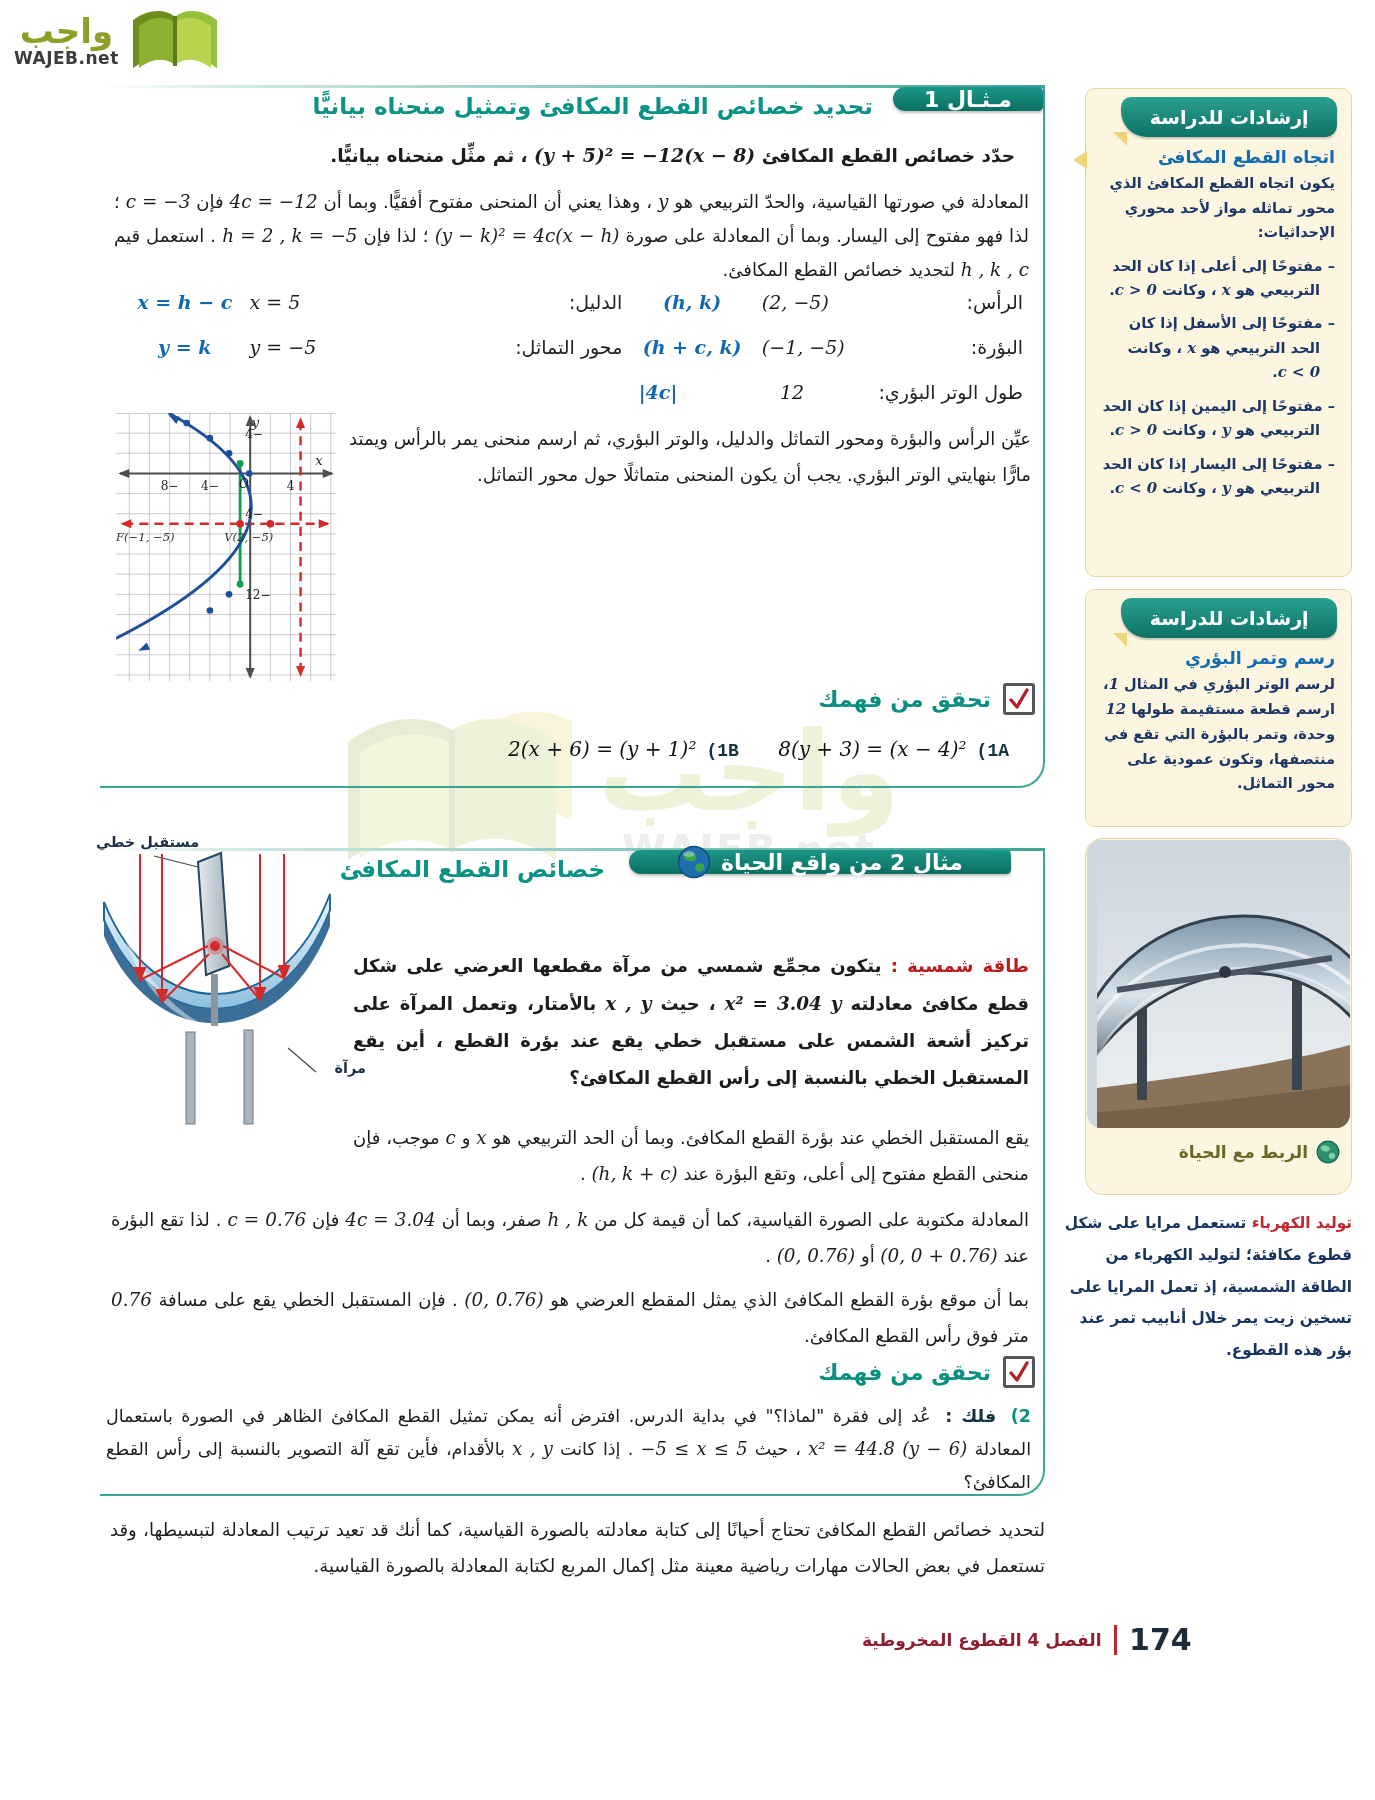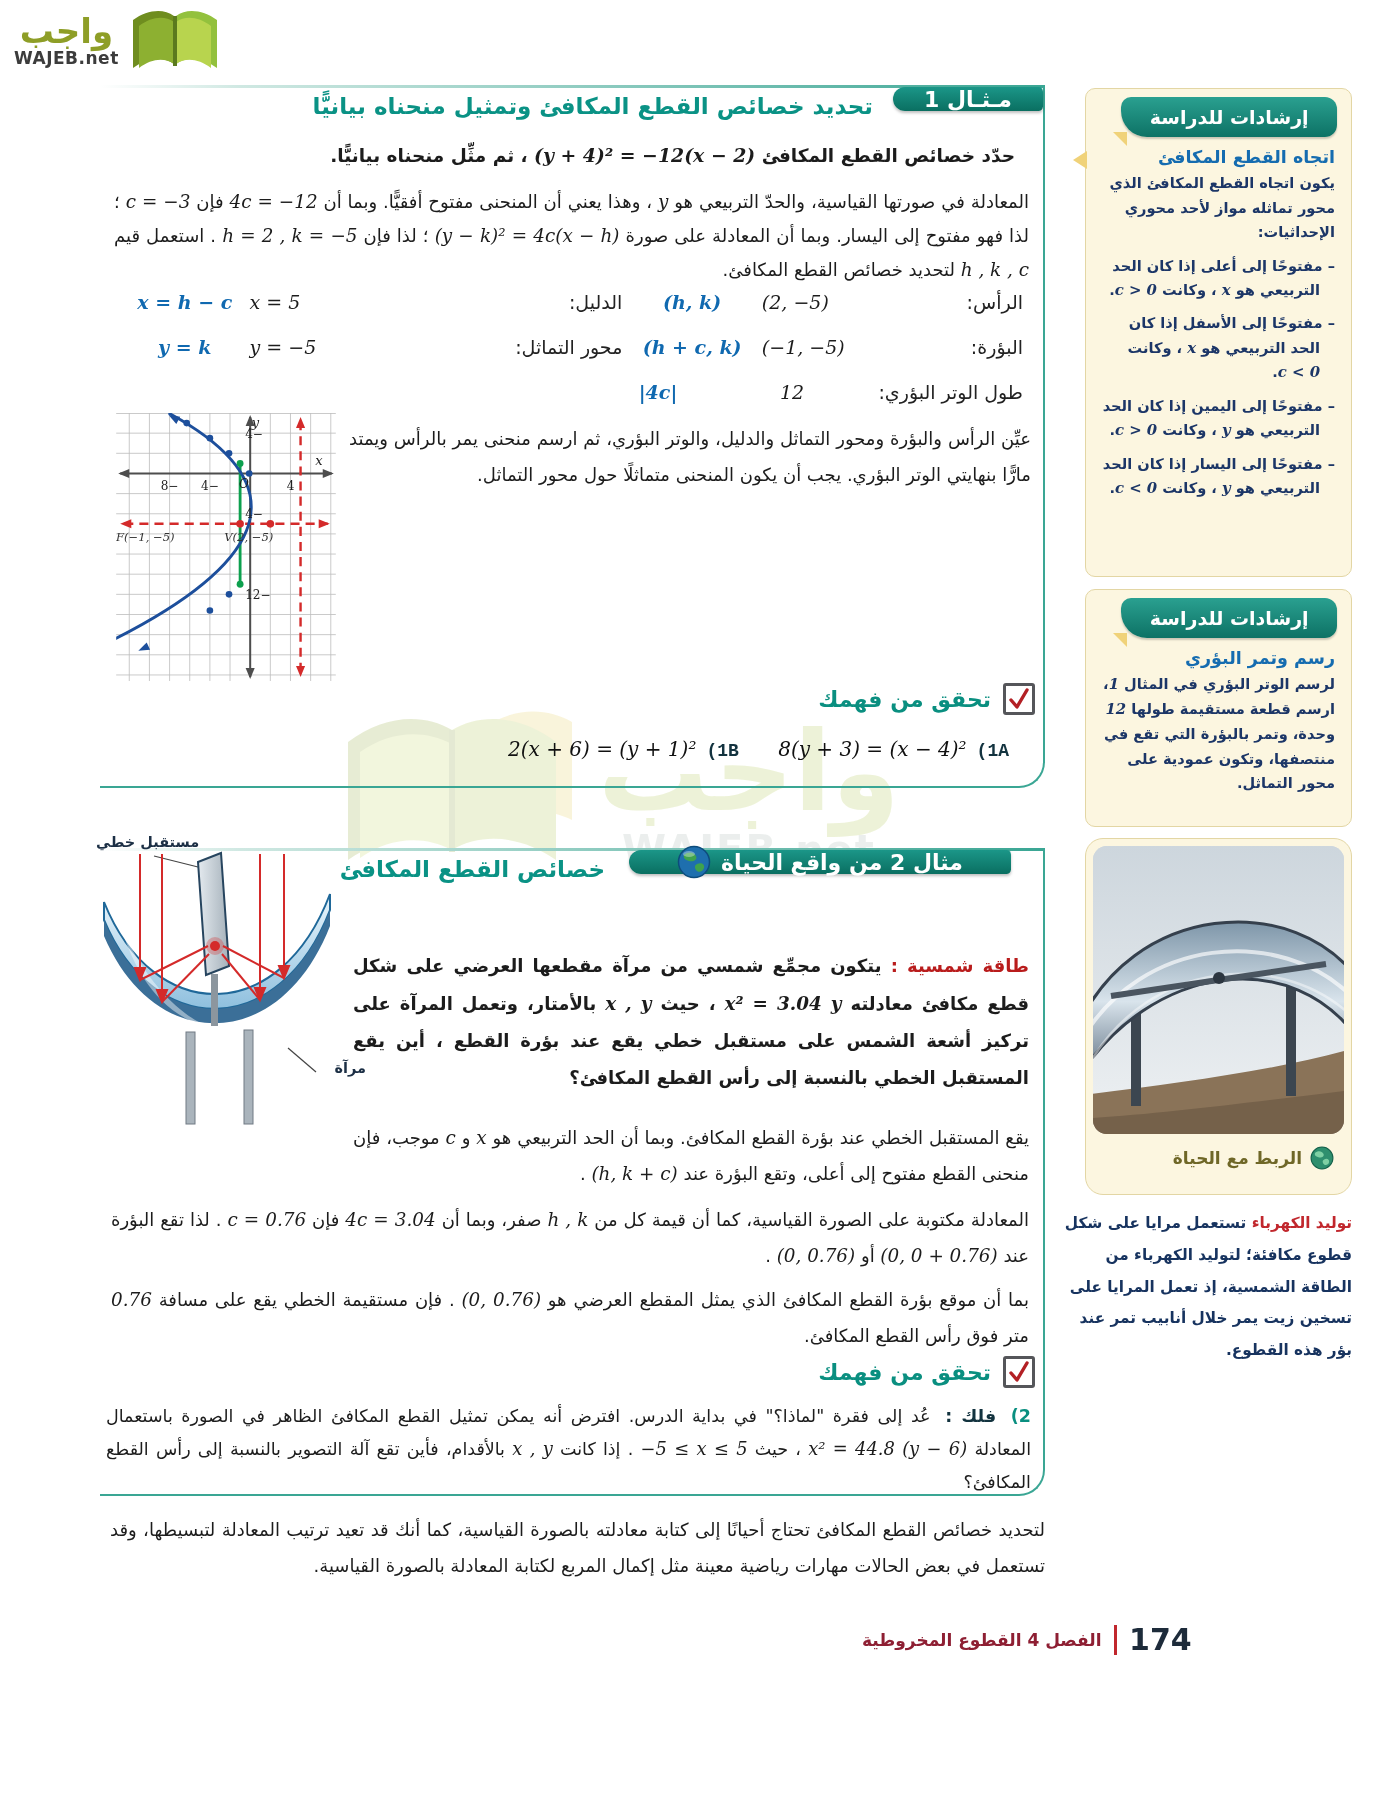--- a/index.html
+++ b/index.html
@@ -112,21 +112,21 @@
   .tip-banner .notch { position:absolute; left:-8px; bottom:-9px; width:0; height:0;
                        border-top:14px solid #f0d279; border-left:14px solid transparent; }
   .tip-arrow { position:absolute; left:-13px; top:62px; width:0; height:0;
                border-right:14px solid #f0d279; border-top:9px solid transparent; border-bottom:9px solid transparent; }
   .tip-title { color:#156cb0; font-weight:700; font-size:17.5px; margin:10px 6px 4px; }
   .tip-body { color:#1c3667; font-weight:700; font-size:14.6px; line-height:1.68; margin:0 6px; text-align:right; }
   .tip-bullet { color:#1c3667; font-weight:700; font-size:14.6px; line-height:1.66; margin:9px 6px 0;
                 padding-right:15px; text-indent:-15px; text-align:right; }
 
   .photobox { position:absolute; left:1085px; top:838px; width:267px; height:357px; background:#fcf6e0;
-              border:1.5px solid #e3d6a4; border-radius:18px; z-index:2; padding:7px; }
+              border:1.5px solid #e3d6a4; border-radius:18px; z-index:2; padding:1px; }
   .photo { width:100%; height:288px; border-radius:14px; overflow:hidden; background:#cfd8de; }
   .life-banner { height:48px; display:flex; direction:rtl; align-items:center; gap:8px; padding:0 10px; }
   .life-banner .life-title { font-size:17px; font-weight:700; color:#6f6727; letter-spacing:.5px; }
   .life-text { position:absolute; left:1060px; top:1208px; width:292px; font-size:15.3px; font-weight:700;
                color:#17335f; line-height:2.08; text-align:right; z-index:2; }
   .life-lead { color:#c1272d; font-weight:700; }
 
   svg text { font-family:"DejaVu Serif", serif; }
 </style>
 </head>
@@ -164,21 +164,21 @@
 
   <section id="ex1">
     <div class="ex-header">
       <div class="topline"></div>
       <div class="ex-tab">
         <span>مـثـال 1</span>
       </div>
       <h2 class="ex-title">تحديد خصائص القطع المكافئ وتمثيل منحناه بيانيًّا</h2>
     </div>
 
-    <p class="problem"><span class="seg-t">حدّد خصائص القطع المكافئ </span><span class="seg-m" dir="ltr">(y + 4)² = −12(x − 2)</span><span class="seg-t"> ، ثم مثِّل منحناه بيانيًّا.</span></p>
+    <p class="problem"><span class="seg-t">حدّد خصائص القطع المكافئ </span><span class="seg-m" dir="ltr">(y + 5)² = −12(x − 8)</span><span class="seg-t"> ، ثم مثِّل منحناه بيانيًّا.</span></p>
     <p class="sol"><span class="seg-t">المعادلة في صورتها القياسية، والحدّ التربيعي هو </span><span class="seg-m" dir="ltr">y</span><span class="seg-t"> ، وهذا يعني أن المنحنى مفتوح أفقيًّا. وبما أن </span><span class="seg-m" dir="ltr">4c = −12</span><span class="seg-t"> فإن </span><span class="seg-m" dir="ltr">c = −3</span><span class="seg-t"> ؛ لذا فهو مفتوح إلى اليسار. وبما أن المعادلة على صورة </span><span class="seg-m" dir="ltr">(y − k)² = 4c(x − h)</span><span class="seg-t"> ؛ لذا فإن </span><span class="seg-m" dir="ltr">h = 2 , k = −5</span><span class="seg-t"> . استعمل قيم </span><span class="seg-m" dir="ltr">h , k , c</span><span class="seg-t"> لتحديد خصائص القطع المكافئ.</span></p>
 
     <div class="ptable">
       <div class="trow">
         <span class="tcell tlabel c1">الرأس:</span>
         <span class="tcell tval c2" dir="ltr">(2, −5)</span>
         <span class="tcell tform c3" dir="ltr">(h, k)</span>
         <span class="tcell tlabel c4">الدليل:</span>
         <span class="tcell tval c5" dir="ltr">x = 5</span>
         <span class="tcell tform c6" dir="ltr">x = h − c</span>
@@ -323,21 +323,21 @@
           <path d="M20,19 C24,17 28,19 27,23 C26,27 21,28 19,25 C17,22 18,20 20,19 Z" fill="#3fa34d"></path>
           <ellipse cx="12" cy="9" rx="6" ry="3" fill="#ffffff" opacity="0.35"></ellipse>
         </svg>
       </div>
       <h2 class="ex-title">خصائص القطع المكافئ</h2>
     </div>
 
     <p class="para1"><span class="seg-lead">طاقة شمسية :  </span><span class="seg-t">يتكون مجمِّع شمسي من مرآة مقطعها العرضي على شكل قطع مكافئ معادلته </span><span class="seg-m" dir="ltr">x² = 3.04 y</span><span class="seg-t"> ، حيث </span><span class="seg-m" dir="ltr">x , y</span><span class="seg-t"> بالأمتار، وتعمل المرآة على تركيز أشعة الشمس على مستقبل خطي يقع عند بؤرة القطع ، أين يقع المستقبل الخطي بالنسبة إلى رأس القطع المكافئ؟</span></p>
     <p class="solA"><span class="seg-t">يقع المستقبل الخطي عند بؤرة القطع المكافئ. وبما أن الحد التربيعي هو </span><span class="seg-m" dir="ltr">x</span><span class="seg-t"> و </span><span class="seg-m" dir="ltr">c</span><span class="seg-t"> موجب، فإن منحنى القطع مفتوح إلى أعلى، وتقع البؤرة عند </span><span class="seg-m" dir="ltr">(h, k + c)</span><span class="seg-t"> .</span></p>
     <p class="solB"><span class="seg-t">المعادلة مكتوبة على الصورة القياسية، كما أن قيمة كل من </span><span class="seg-m" dir="ltr">h , k</span><span class="seg-t"> صفر، وبما أن </span><span class="seg-m" dir="ltr">4c = 3.04</span><span class="seg-t"> فإن </span><span class="seg-m" dir="ltr">c = 0.76</span><span class="seg-t"> . لذا تقع البؤرة عند </span><span class="seg-m" dir="ltr">(0, 0 + 0.76)</span><span class="seg-t"> أو </span><span class="seg-m" dir="ltr">(0, 0.76)</span><span class="seg-t"> .</span></p>
-    <p class="solC"><span class="seg-t">بما أن موقع بؤرة القطع المكافئ الذي يمثل المقطع العرضي هو </span><span class="seg-m" dir="ltr">(0, 0.76)</span><span class="seg-t"> . فإن مستقيمة الخطي يقع على مسافة </span><span class="seg-m" dir="ltr">0.76</span><span class="seg-t"> متر فوق رأس القطع المكافئ.</span></p>
+    <p class="solC"><span class="seg-t">بما أن موقع بؤرة القطع المكافئ الذي يمثل المقطع العرضي هو </span><span class="seg-m" dir="ltr">(0, 0.76)</span><span class="seg-t"> . فإن المستقبل الخطي يقع على مسافة </span><span class="seg-m" dir="ltr">0.76</span><span class="seg-t"> متر فوق رأس القطع المكافئ.</span></p>
 
     <div id="check2">
       <div class="check-head">
         <span class="checkbox-icon">
           <svg width="24" height="24" viewBox="0 0 24 24">
               <polyline points="4,13 10,20 20,3" fill="none" stroke="#b32025" stroke-width="3.4" stroke-linecap="round" stroke-linejoin="round"></polyline>
             </svg>
         </span>
         <span class="check-title">تحقق من فهمك</span>
       </div>

